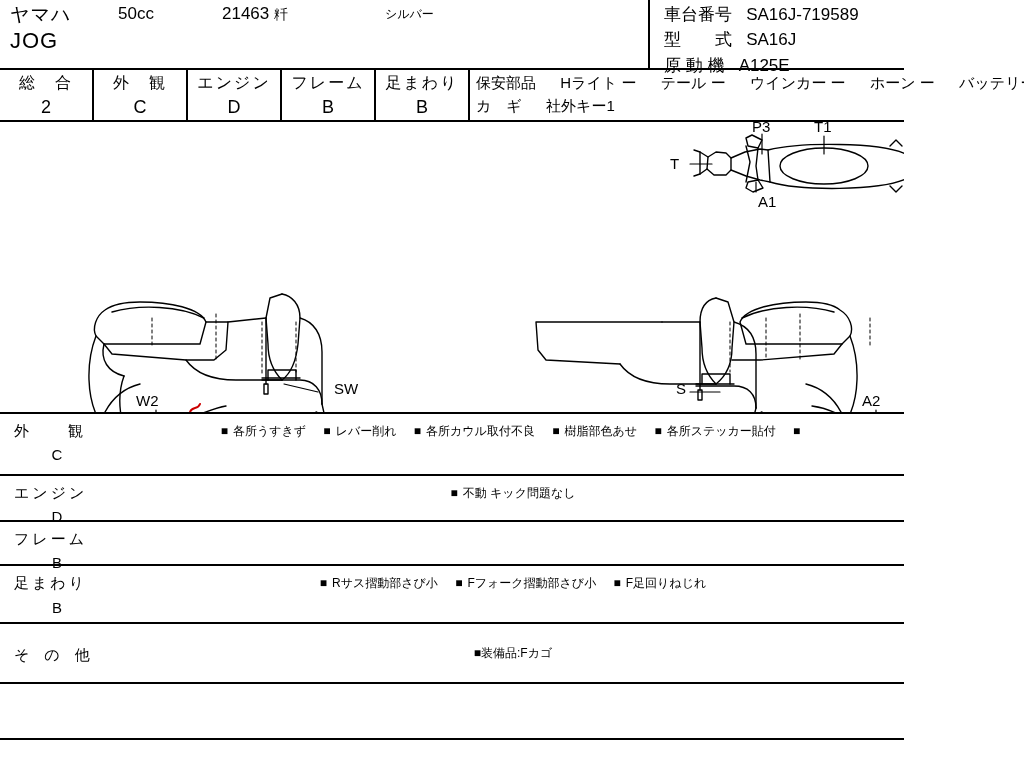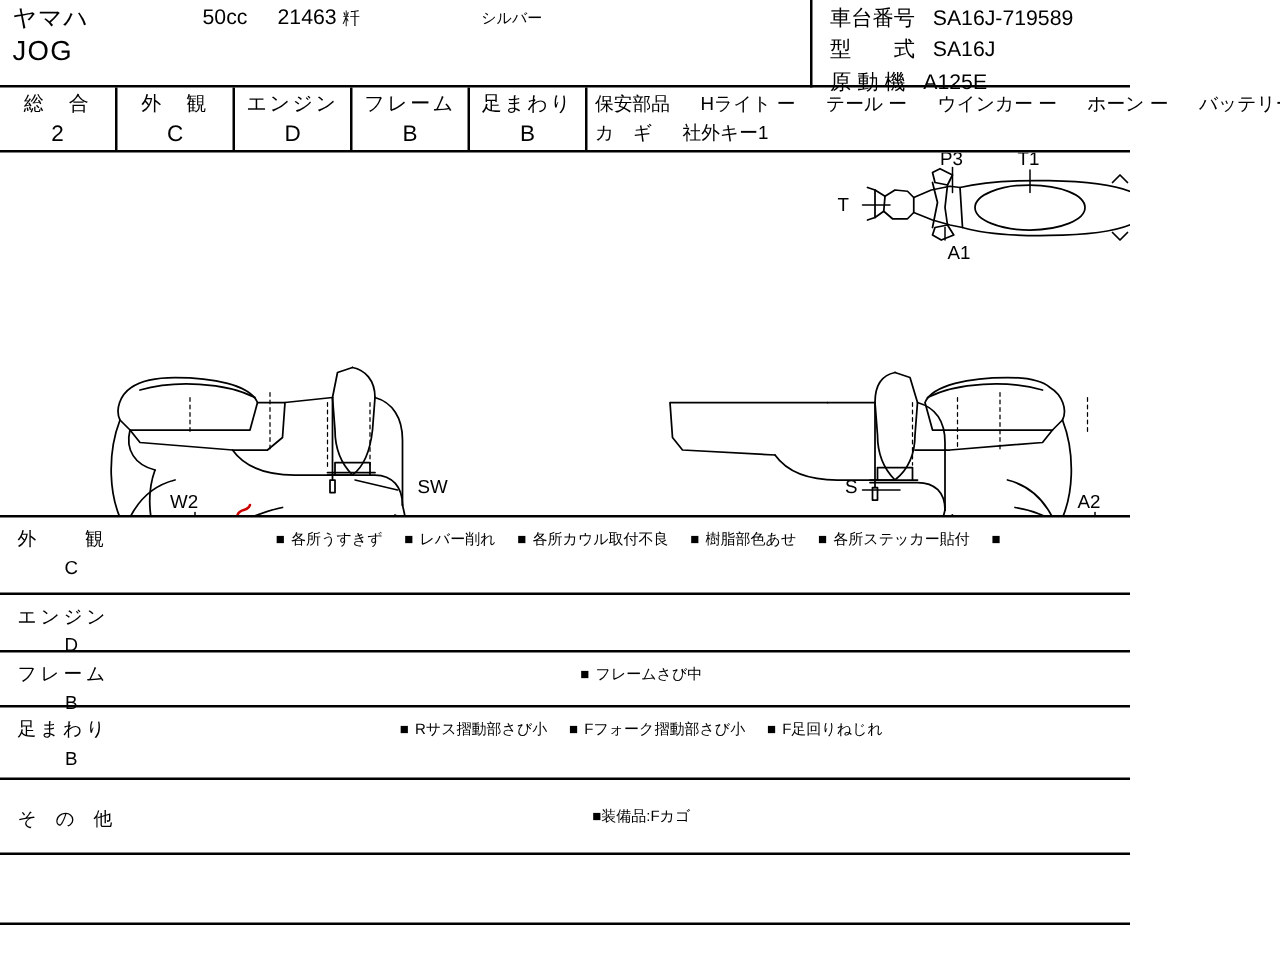--- a/index.html
+++ b/index.html
@@ -41,21 +41,20 @@
     top: 28px;
     font-size: 22px;
     font-weight: normal;
     letter-spacing: 1px;
   }
   .disp {
     position: absolute;
     left: 118px;
     top: 4px;
     font-size: 17px;
-    margin-left: 44px;
   }
   .mileage {
     position: absolute;
     left: 222px;
     top: 4px;
     font-size: 17px;
   }
   .mileage .unit { font-size: 14px; }
   .color {
     position: absolute;
@@ -463,30 +462,30 @@
           <span class="sq">■</span>
         </div>
       </div>
     </div>
 
     <div class="nrow r-engine">
       <div class="nlabel">
         <div class="l1">エンジン</div>
         <div class="l2">D</div>
       </div>
+      <div class="nbody">
+        <span class="item"><span class="sq">■</span><span>不動 キック問題なし</span></span>
+      </div>
     </div>
 
     <div class="nrow r-frame">
       <div class="nlabel">
         <div class="l1">フレーム</div>
         <div class="l2">B</div>
       </div>
-      <div class="nbody">
-        <span class="item"><span class="sq">■</span><span>フレームさび中</span></span>
-      </div>
     </div>
 
     <div class="nrow r-ashi">
       <div class="nlabel ashi">
         <div class="l1">足まわり</div>
         <div class="l2">B</div>
       </div>
       <div class="nbody">
         <span class="item"><span class="sq">■</span><span>Rサス摺動部さび小</span></span><span class="gap"></span>
         <span class="item"><span class="sq">■</span><span>Fフォーク摺動部さび小</span></span><span class="gap"></span>

